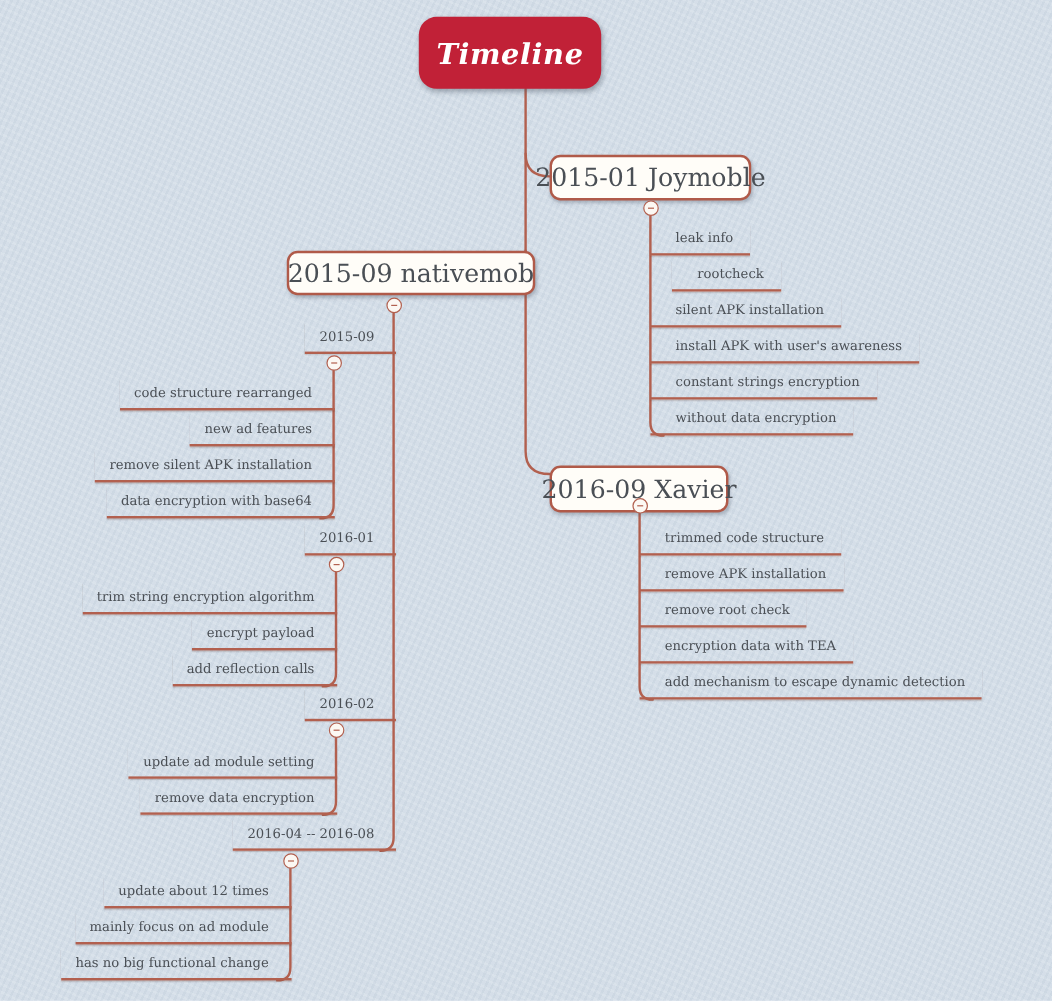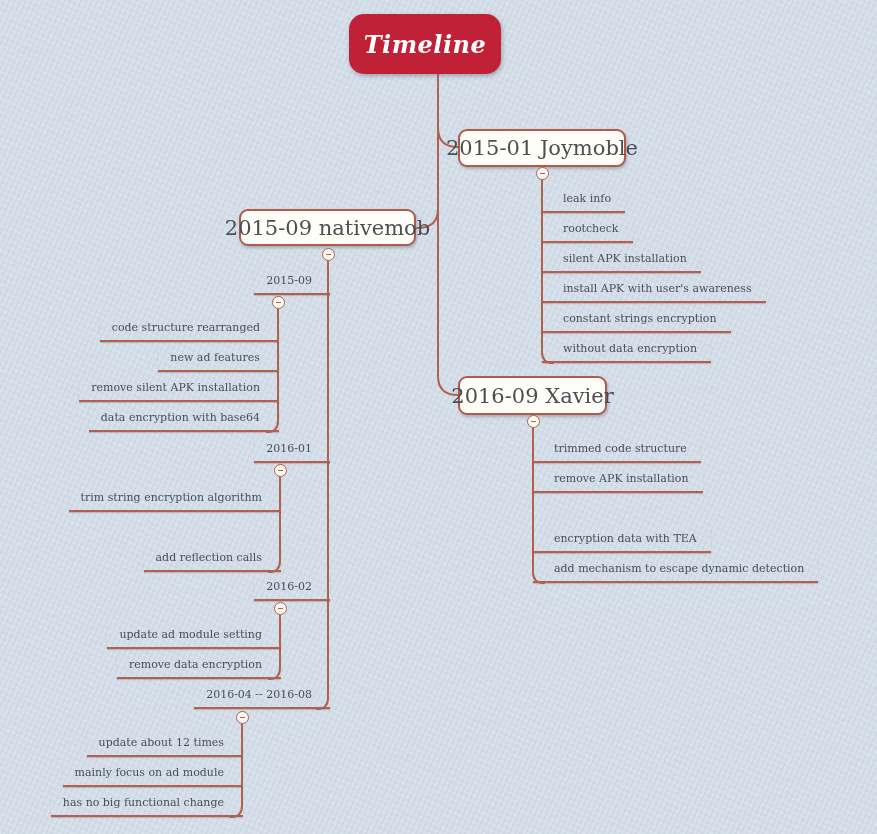--- a/index.html
+++ b/index.html
@@ -77,22 +77,22 @@
     <path d="M278,309 L278,421 Q278,432 267,432"></path>
     <path d="M280,477 L280,561 Q280,572 269,572"></path>
     <path d="M280,615 L280,668 Q280,679 269,679"></path>
     <path d="M242,724 L242,806 Q242,817 231,817"></path>
     <path d="M533,428 L533,572 Q533,583 544,583"></path>
   </svg>
 
   <div class="root">Timeline</div>
 
   <div class="node" style="left:458px;top:129px;width:168px;height:38px;">2015-01 Joymoble</div>
-  <div class="node" style="left:239px;top:209px;width:177px;height:37px;">2015-09 nativemob</div>
-  <div class="node" style="left:458px;top:376px;width:149px;height:39px;">2016-09 Xavier</div>
+  <div class="node" style="left:239px;top:209px;width:207px;height:37px;">2015-09 nativemob</div>
+  <div class="node" style="left:458px;top:388px;width:149px;height:39px;">2016-09 Xavier</div>
 
   <div class="toggle" style="left:536px;top:167px;">
       <span class="dash"></span>
     </div>
   <div class="toggle" style="left:322px;top:248px;">
       <span class="dash"></span>
     </div>
   <div class="toggle" style="left:272px;top:296px;">
       <span class="dash"></span>
     </div>
@@ -103,44 +103,46 @@
       <span class="dash"></span>
     </div>
   <div class="toggle" style="left:236px;top:711px;">
       <span class="dash"></span>
     </div>
   <div class="toggle" style="left:527px;top:415px;">
       <span class="dash"></span>
     </div>
 
   <div class="leaf rside" style="left:542px;top:187px;">leak info</div>
-  <div class="leaf rside" style="left:542px;top:217px;">rootcheck</div>
+  <div class="leaf rside" style="left:560px;top:217px;">rootcheck</div>
   <div class="leaf rside" style="left:542px;top:247px;">silent APK installation</div>
   <div class="leaf rside" style="left:542px;top:277px;">install APK with user's awareness</div>
   <div class="leaf rside" style="left:542px;top:307px;">constant strings encryption</div>
   <div class="leaf rside" style="left:542px;top:337px;">without data encryption</div>
 
   <div class="twig" style="right:547px;top:269px;">2015-09</div>
   <div class="twig" style="right:547px;top:437px;">2016-01</div>
   <div class="twig" style="right:547px;top:575px;">2016-02</div>
   <div class="twig" style="right:547px;top:683px;">2016-04 -- 2016-08</div>
 
   <div class="leaf lside" style="right:598px;top:316px;">code structure rearranged</div>
   <div class="leaf lside" style="right:598px;top:346px;">new ad features</div>
   <div class="leaf lside" style="right:598px;top:376px;text-align:right;">remove silent APK installation</div>
   <div class="leaf lside" style="right:598px;top:406px;">data encryption with base64</div>
 
   <div class="leaf lside" style="right:596px;top:486px;">trim string encryption algorithm</div>
+  <div class="leaf lside" style="right:596px;top:516px;">encrypt payload</div>
   <div class="leaf lside" style="right:596px;top:546px;">add reflection calls</div>
 
   <div class="leaf lside" style="right:596px;top:623px;">update ad module setting</div>
   <div class="leaf lside" style="right:596px;top:653px;">remove data encryption</div>
 
   <div class="leaf lside" style="right:634px;top:731px;">update about 12 times</div>
   <div class="leaf lside" style="right:634px;top:761px;">mainly focus on ad module</div>
   <div class="leaf rside" style="left:533px;top:437px;">trimmed code structure</div>
 
   <div class="leaf lside" style="right:634px;top:791px;">has no big functional change</div>
   <div class="leaf rside" style="left:533px;top:467px;">remove APK installation</div>
+  <div class="leaf rside" style="left:533px;top:497px;">remove root check</div>
   <div class="leaf rside" style="left:533px;top:527px;">encryption data with TEA</div>
   <div class="leaf rside" style="left:533px;top:557px;">add mechanism to escape dynamic detection</div>
 
 </div>
 
 </body></html>

